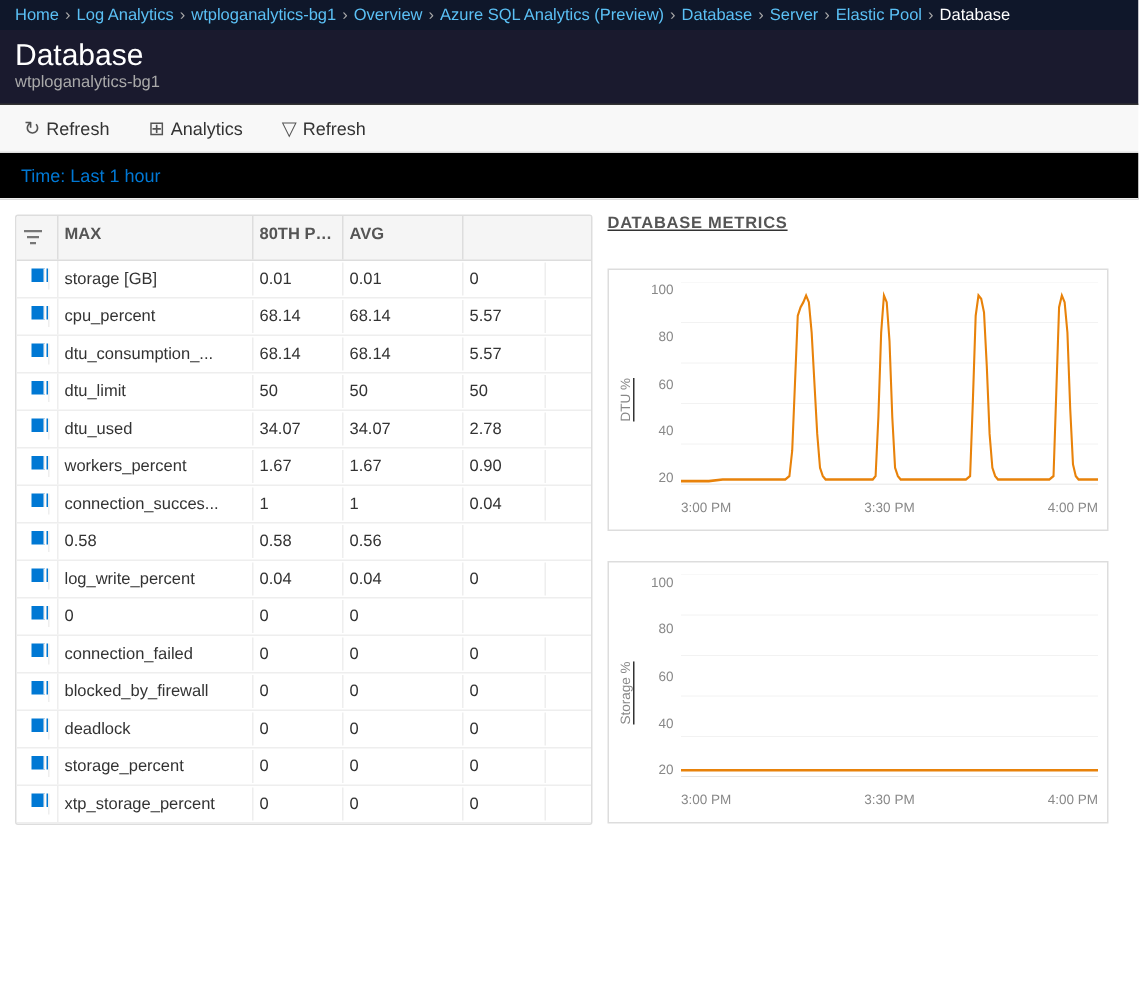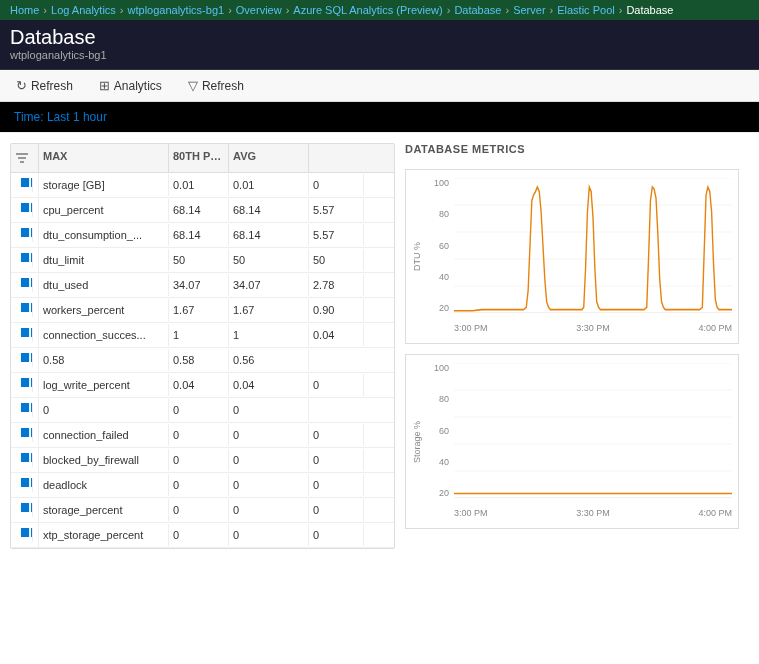--- a/index.html
+++ b/index.html
@@ -1,20 +1,20 @@
 <!DOCTYPE html>
 <html><head>
   <meta charset="utf-8">
   <style>
     * { margin: 0; padding: 0; box-sizing: border-box; }
     body { font-family: 'Segoe UI', Arial, sans-serif; font-size: 12px; background: #fff; color: #333; width: 759px; }
 
     
     .breadcrumb {
-      background: #14532d;
+      background: #0f172a;
       color: #ccc;
       padding: 4px 10px;
       font-size: 11px;
       display: flex;
       align-items: center;
       flex-wrap: wrap;
       gap: 2px;
     }
     .breadcrumb a, .breadcrumb span {
       color: #5bc0f5;
@@ -133,21 +133,22 @@
     }
     .bar-icon .b1 { width: 4px; background: #0078d4; }
     .bar-icon .b2 { width: 4px; background: #0078d4; }
 
     
     .charts-section {
       flex: 1;
       padding: 0 10px;
       display: flex;
       flex-direction: column;
-      gap: 10px;
+      gap: 20px;
+      text-decoration: underline;
     }
     .charts-title {
       font-size: 11px;
       font-weight: 600;
       color: #555;
       text-transform: uppercase;
       letter-spacing: 0.5px;
       margin-bottom: 4px;
     }
 

